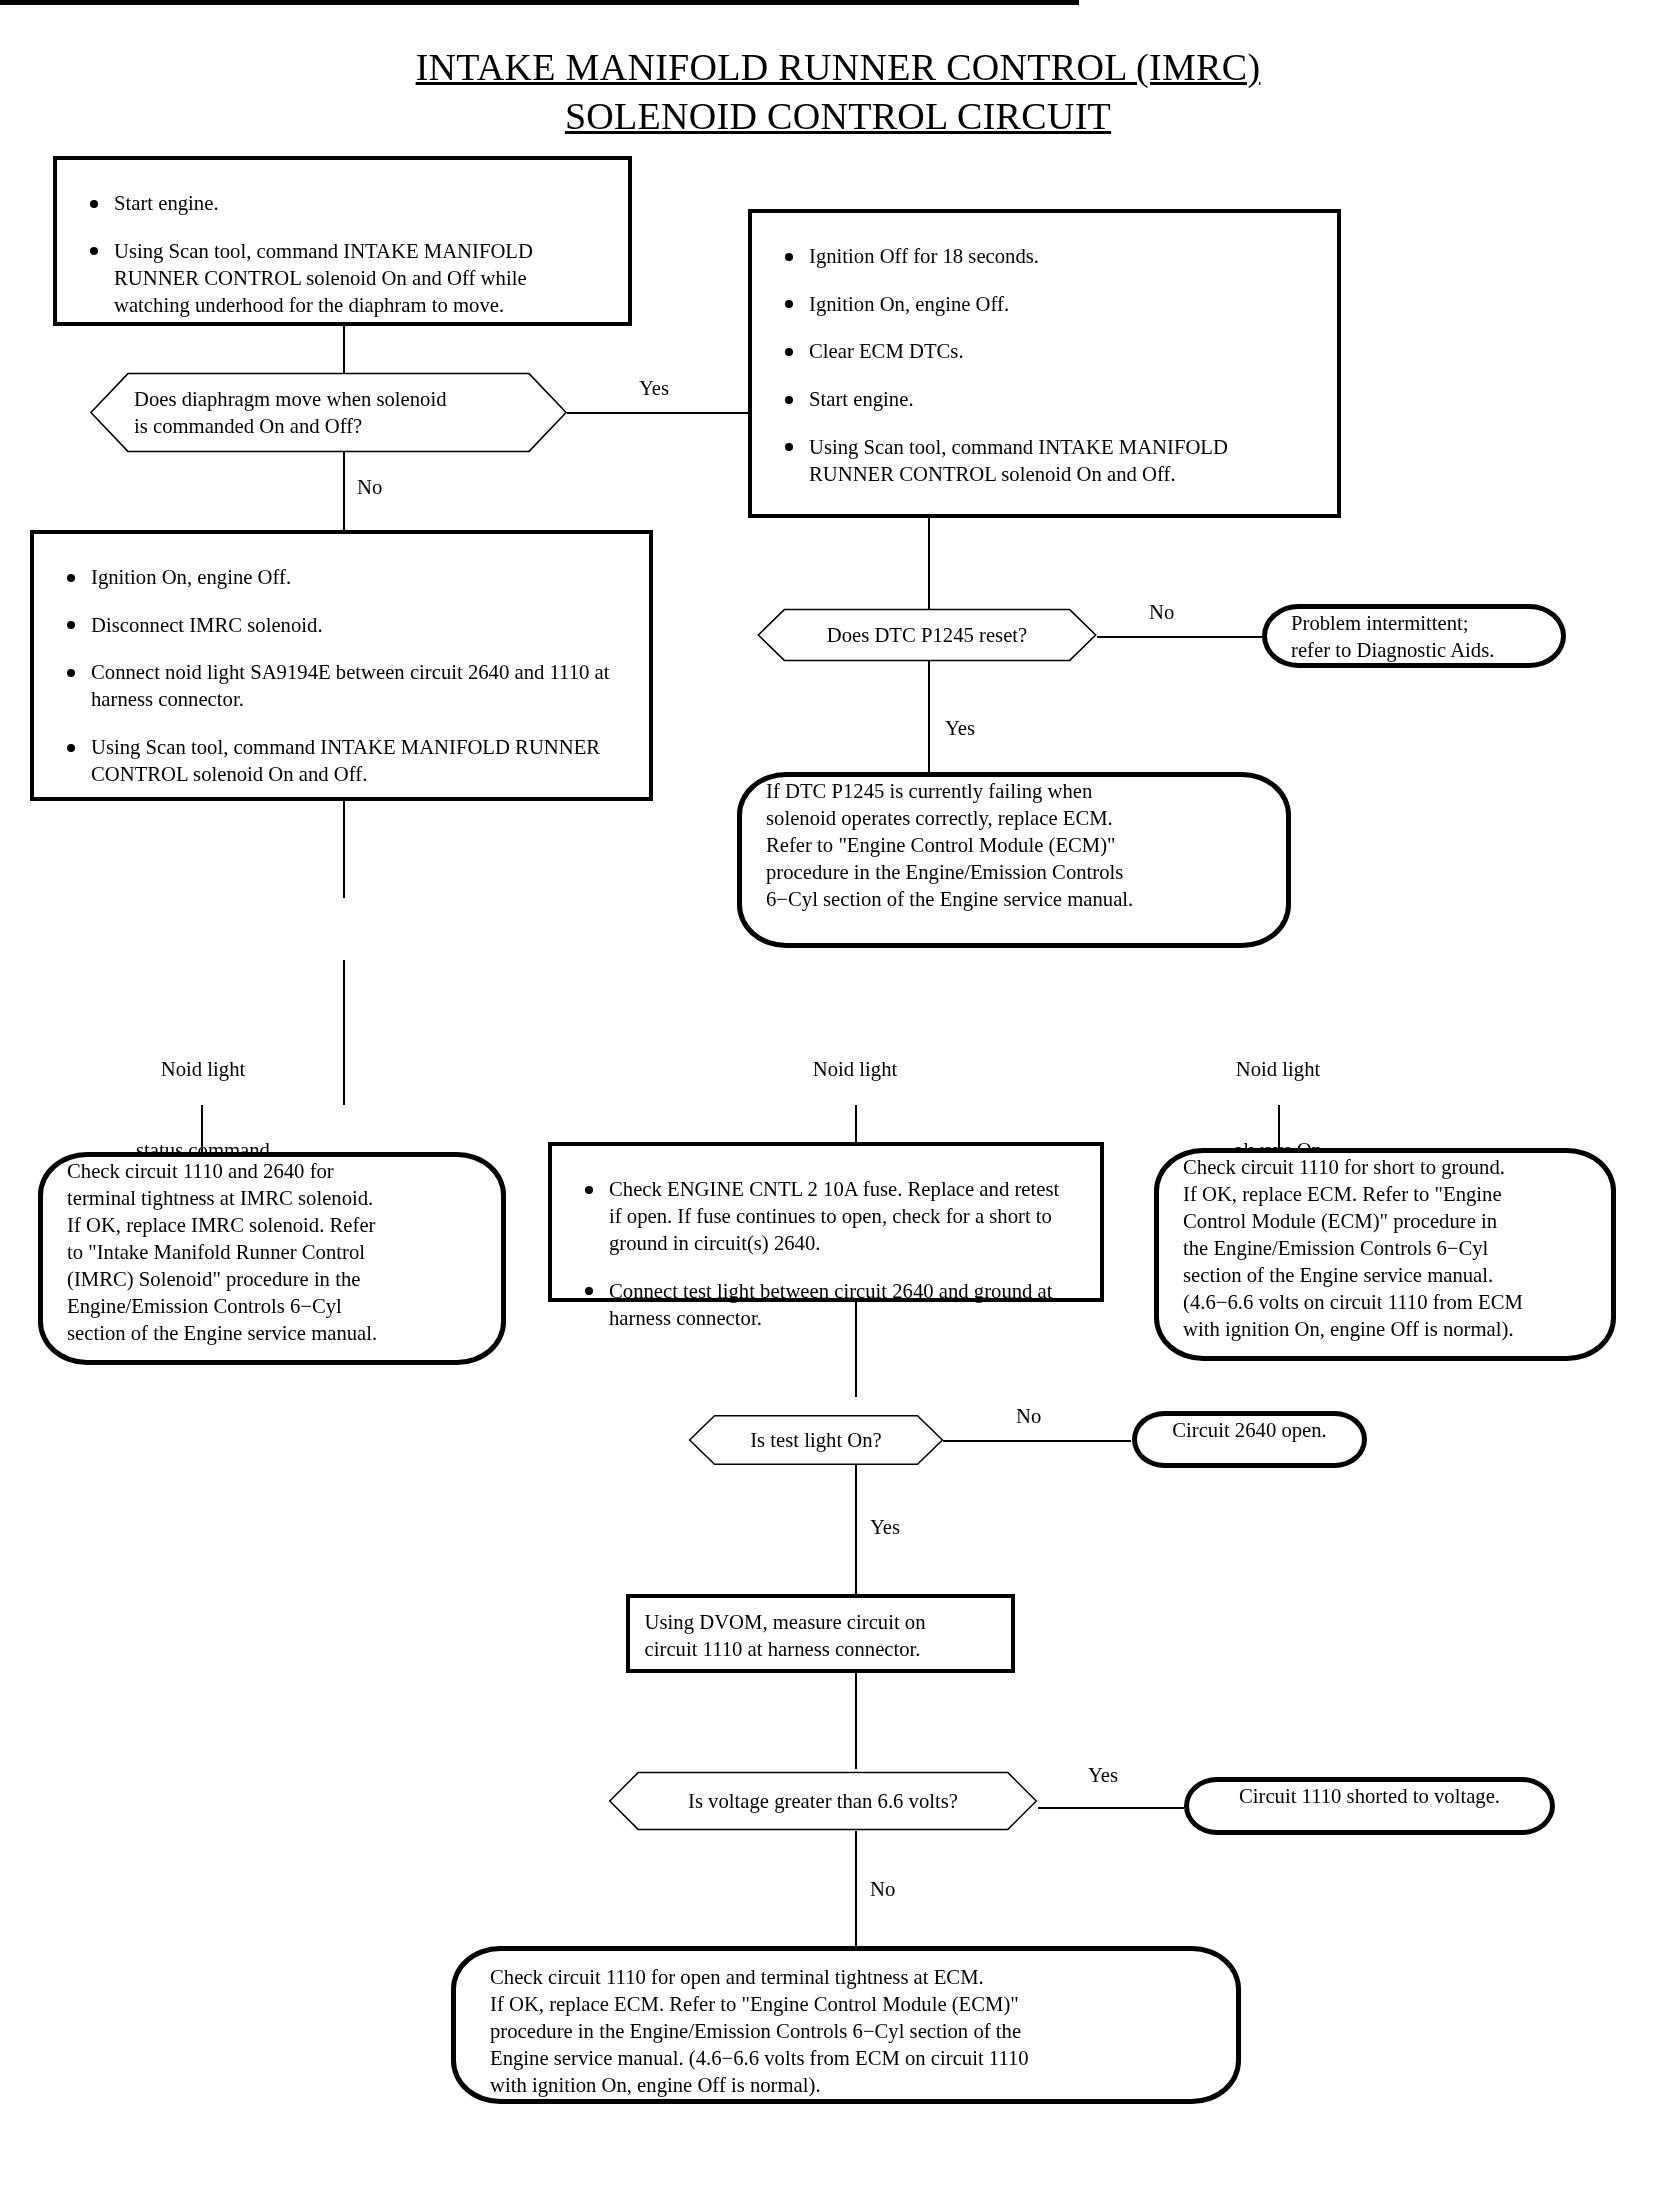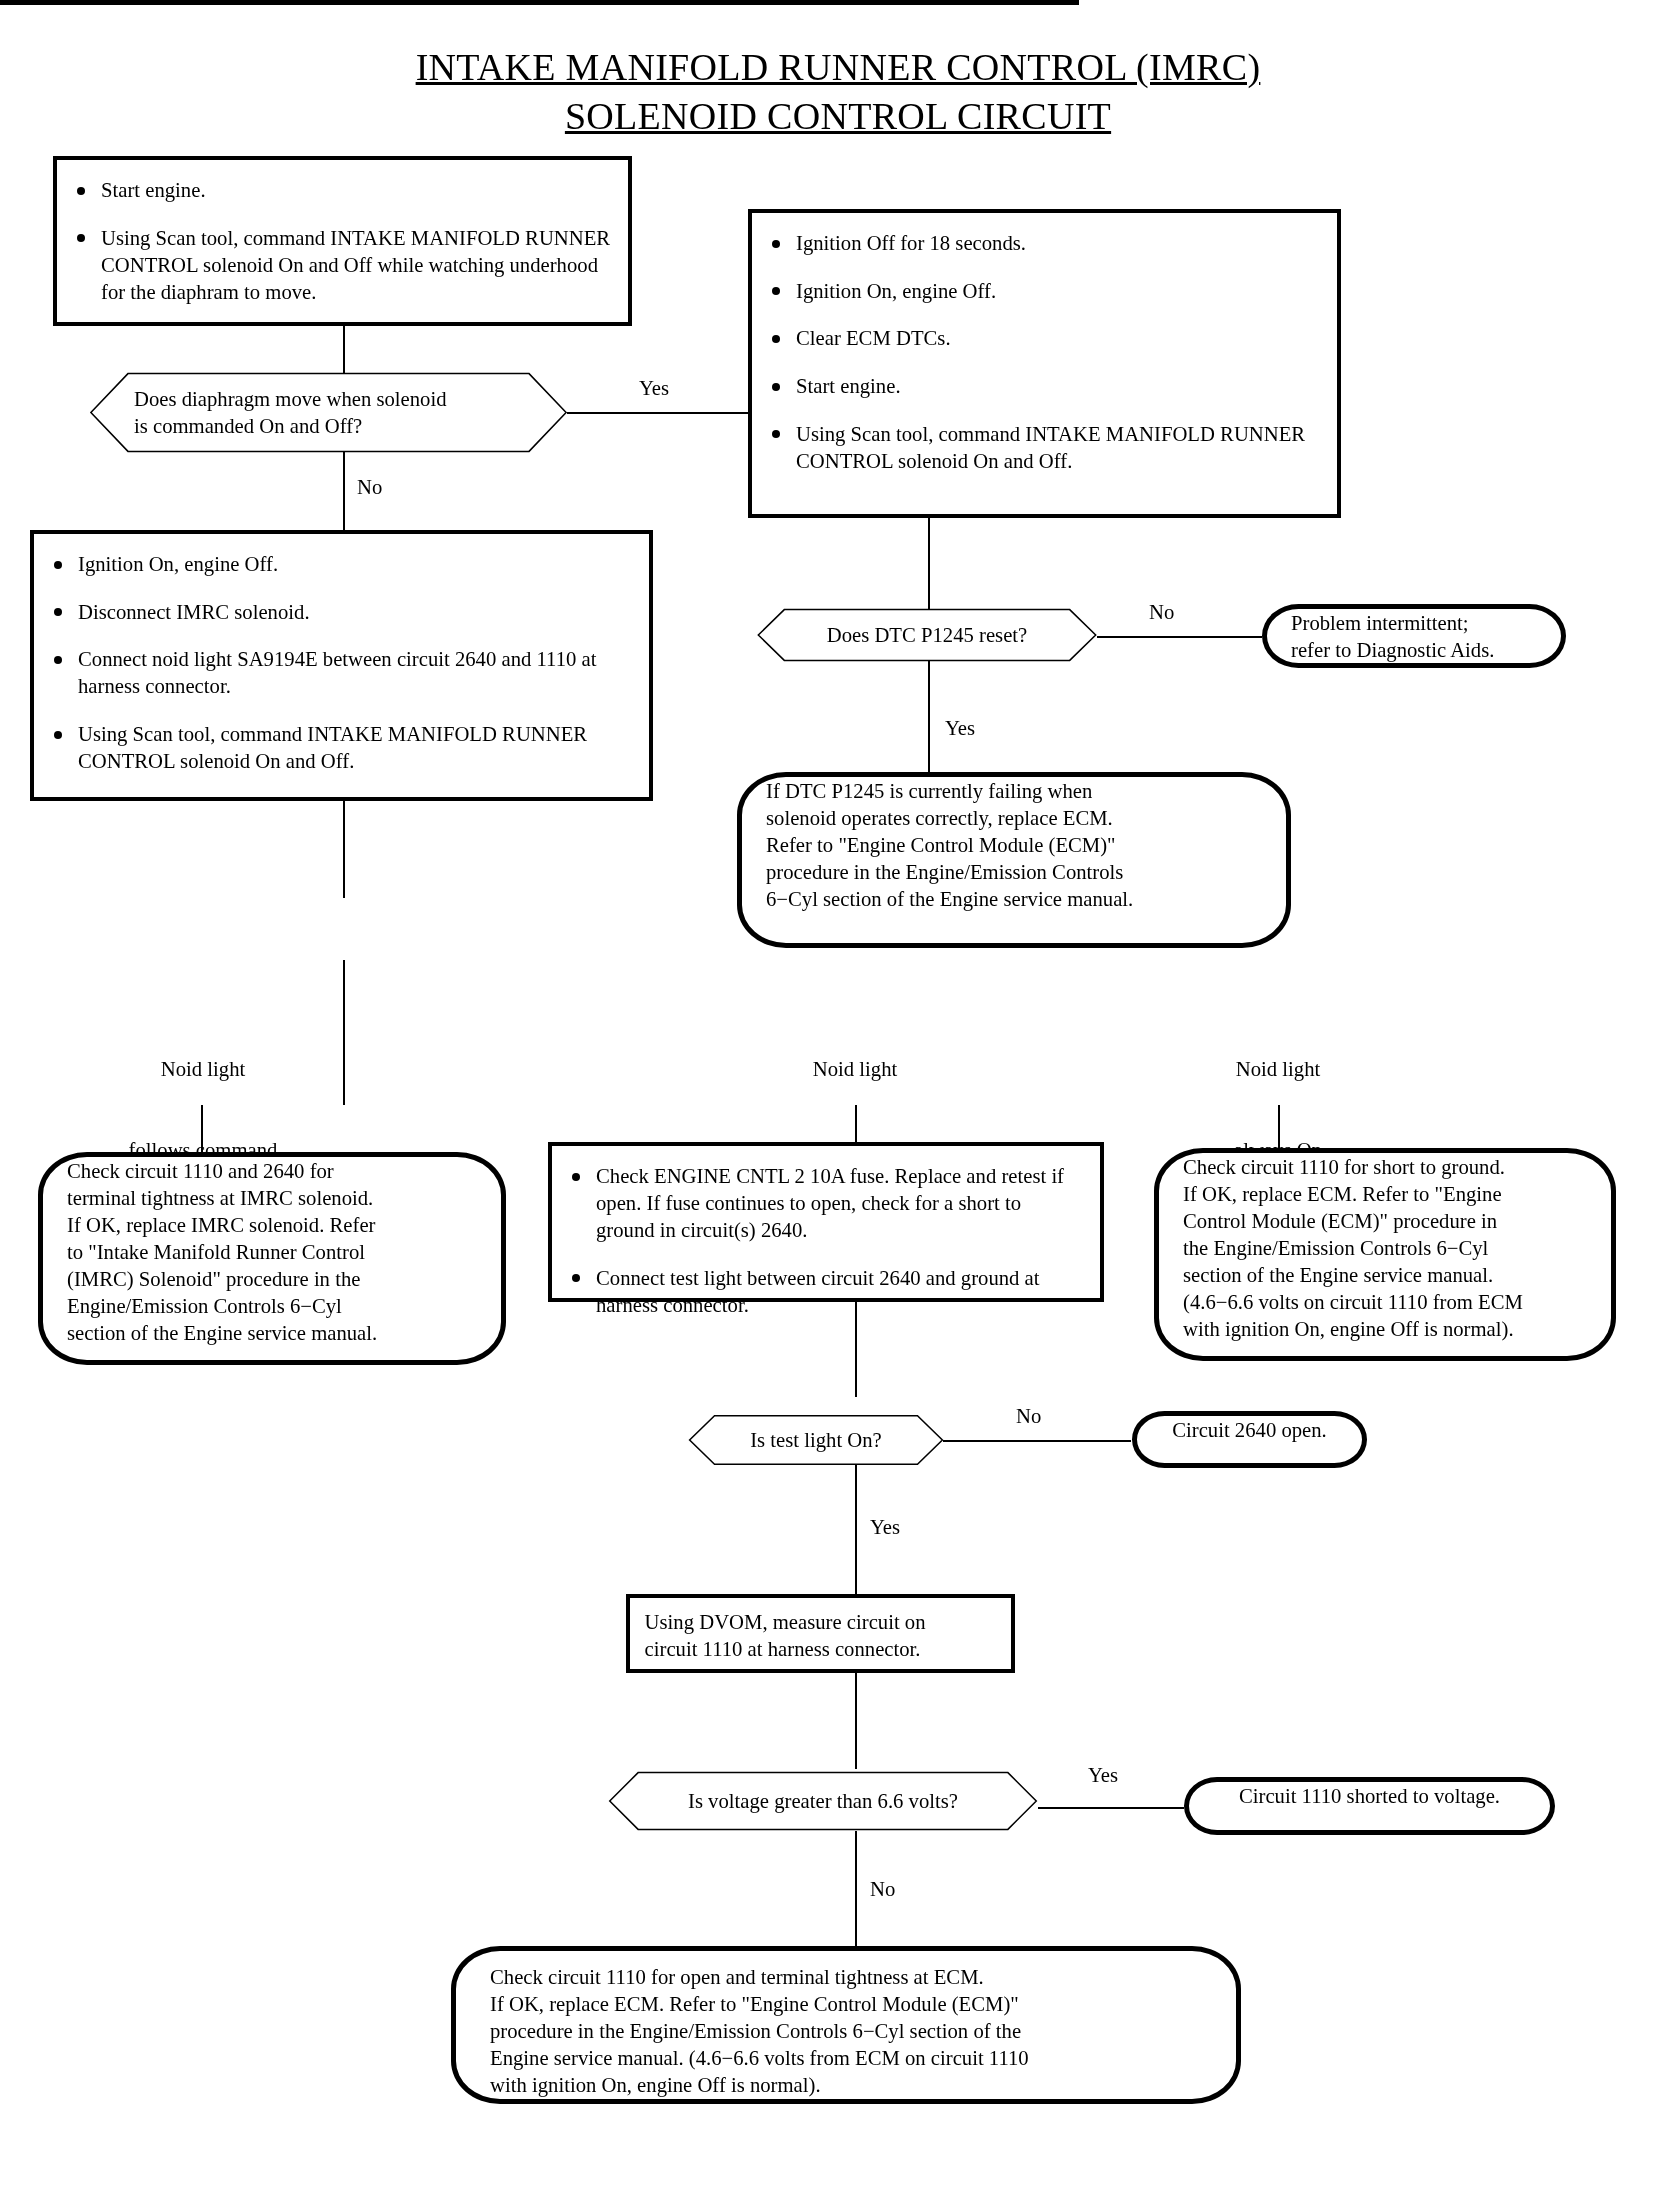--- a/index.html
+++ b/index.html
@@ -26,21 +26,21 @@
 
   
   .proc{border:4.3px solid #000;}
   .proc .txt{padding:17px 16px;}
 
   
   .term{border:5.5px solid #000;border-radius:49px/43px;}
   .term .txt{padding:1px 24px;}
 
   
-  ul.bl{list-style:none;margin:0;padding:0;}
+  ul.bl{list-style:none;margin:13px;padding:0;}
   ul.bl li{
     position:relative;padding-left:28px;margin:0 0 20.7px 0;
   }
   ul.bl li:last-child{margin-bottom:0;}
   ul.bl li .dot{
     position:absolute;left:3.6px;top:9.7px;width:8px;height:8px;
     background:#000;border-radius:50%;
   }
 
   
@@ -177,21 +177,21 @@
       <div>solenoid operates correctly, replace ECM.</div>
       <div>Refer to "Engine Control Module (ECM)"</div>
       <div>procedure in the Engine/Emission Controls</div>
       <div>6−Cyl section of the Engine service manual.</div>
     </div>
   </div>
 
 
   <div class="lbl c" style="left:115px;top:1002px;width:176px;">
     <div>Noid light</div>
-    <div>follows command</div>
+    <div>status command</div>
   </div>
   <div class="lbl c" style="left:767px;top:1002px;width:176px;">
     <div>Noid light</div>
     <div>always Off</div>
   </div>
   <div class="lbl c" style="left:1190px;top:1002px;width:176px;">
     <div>Noid light</div>
     <div>always On</div>
   </div>
 

